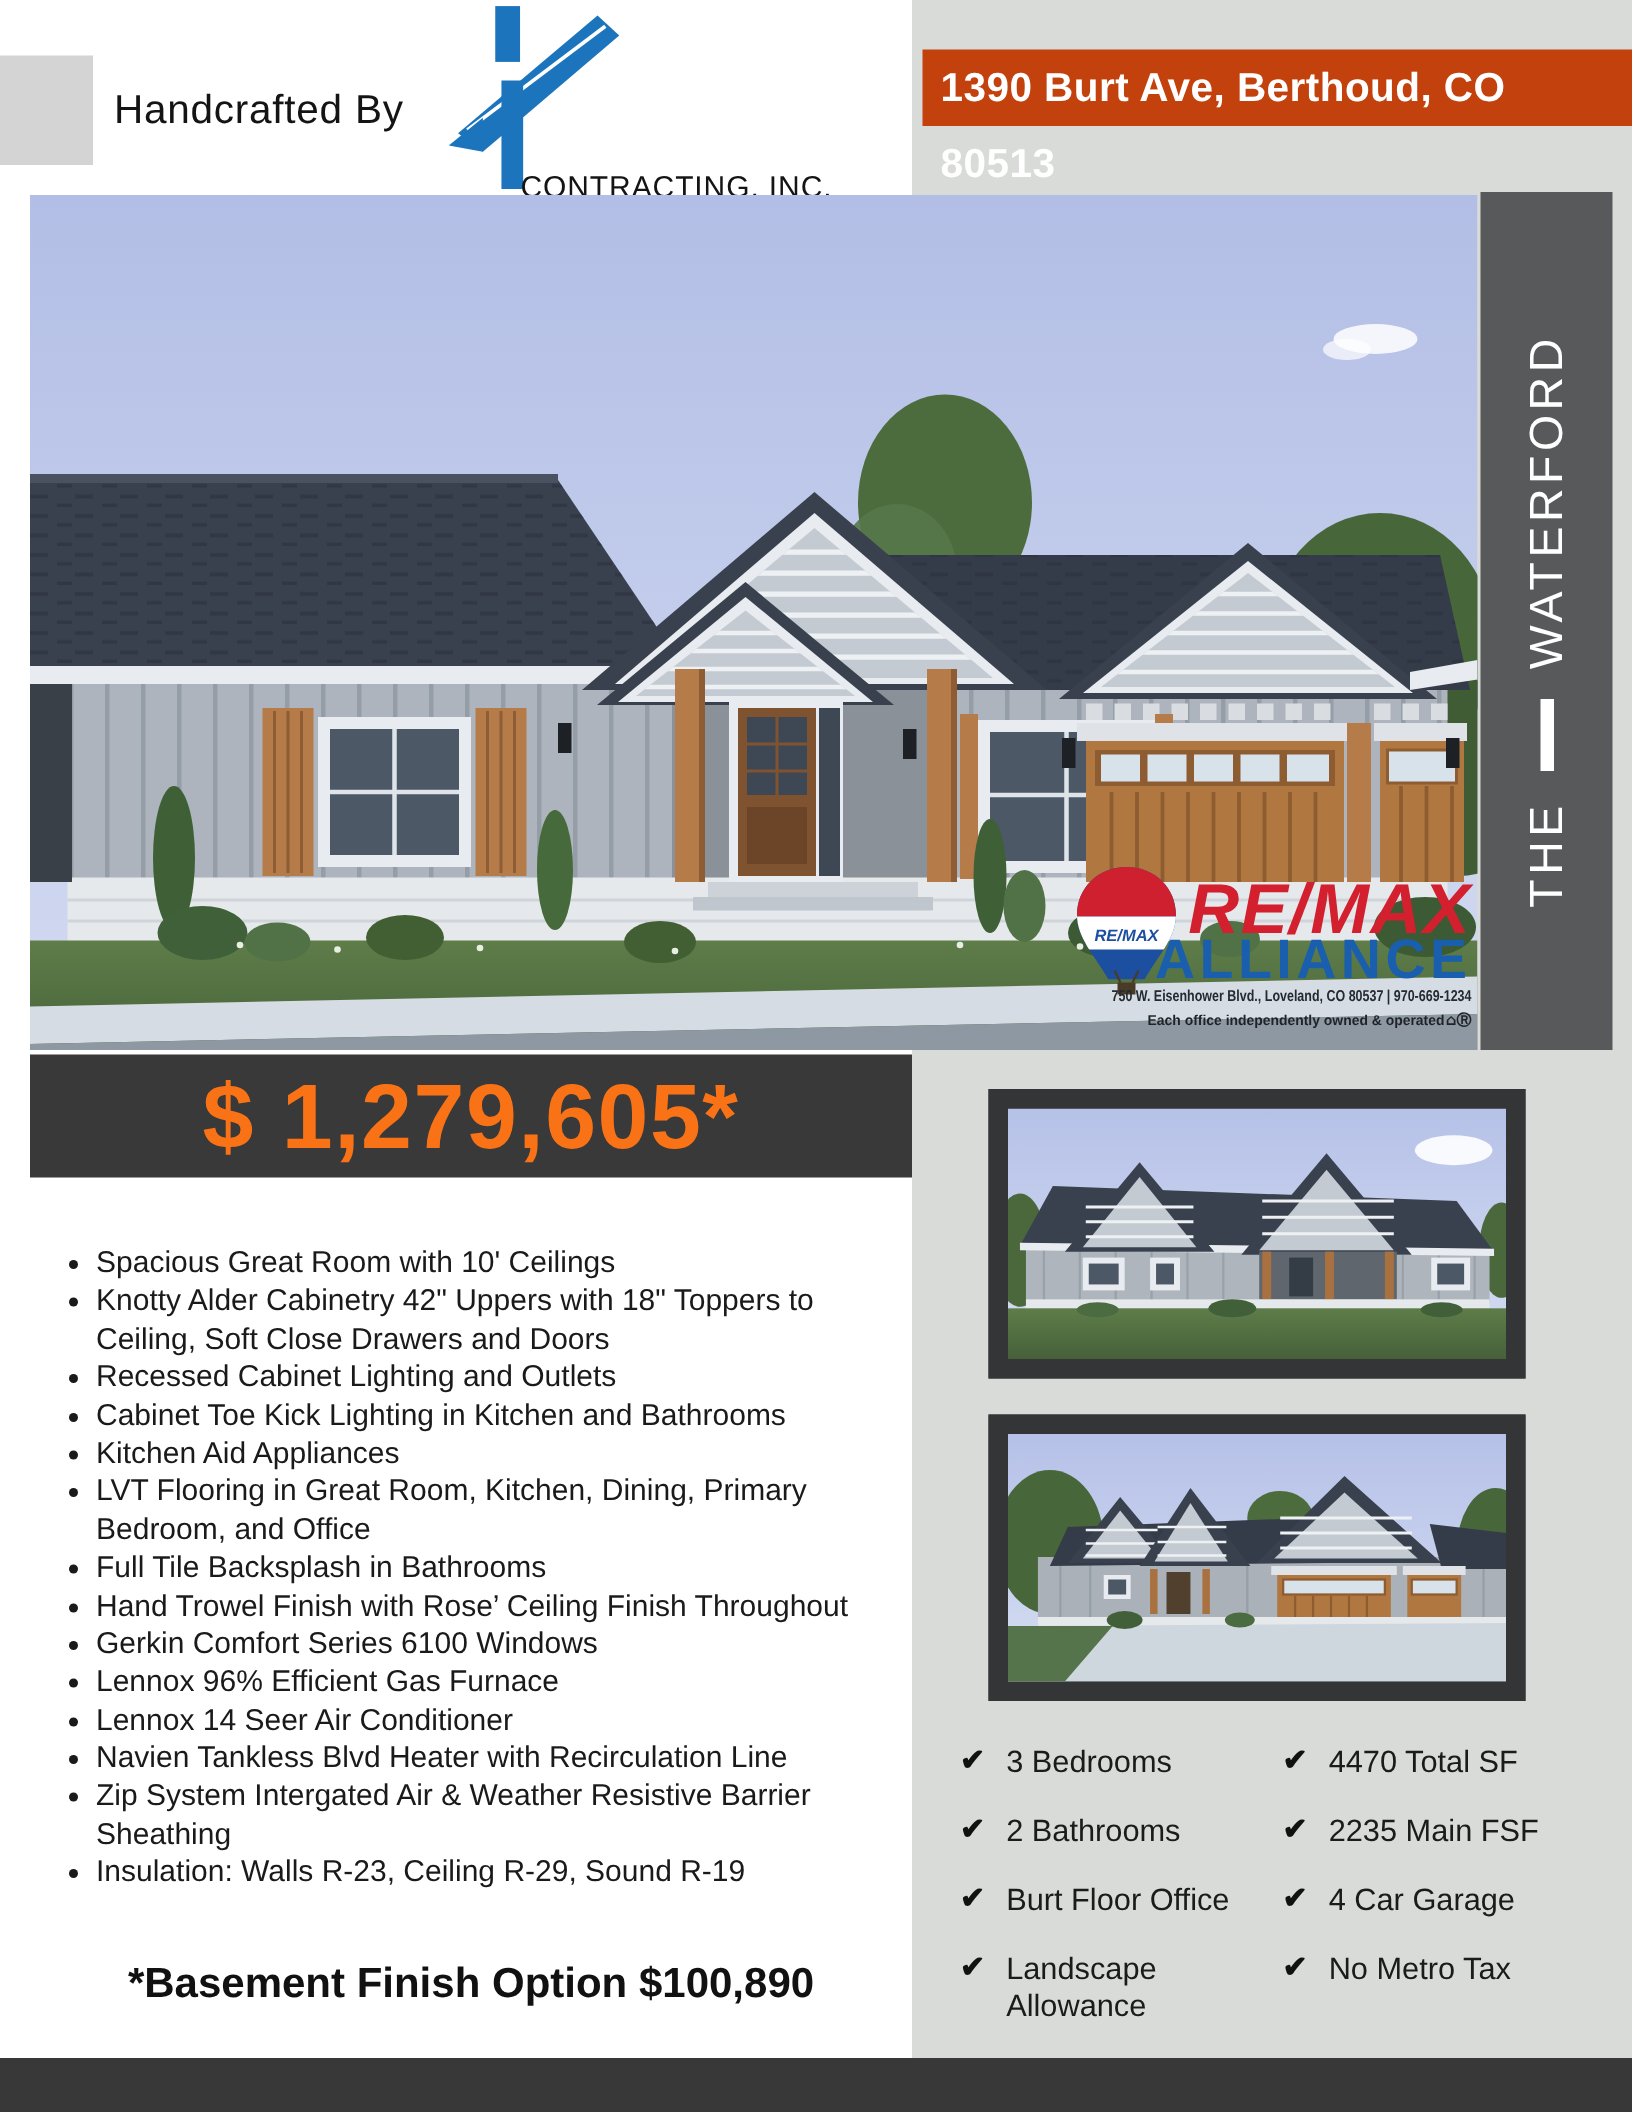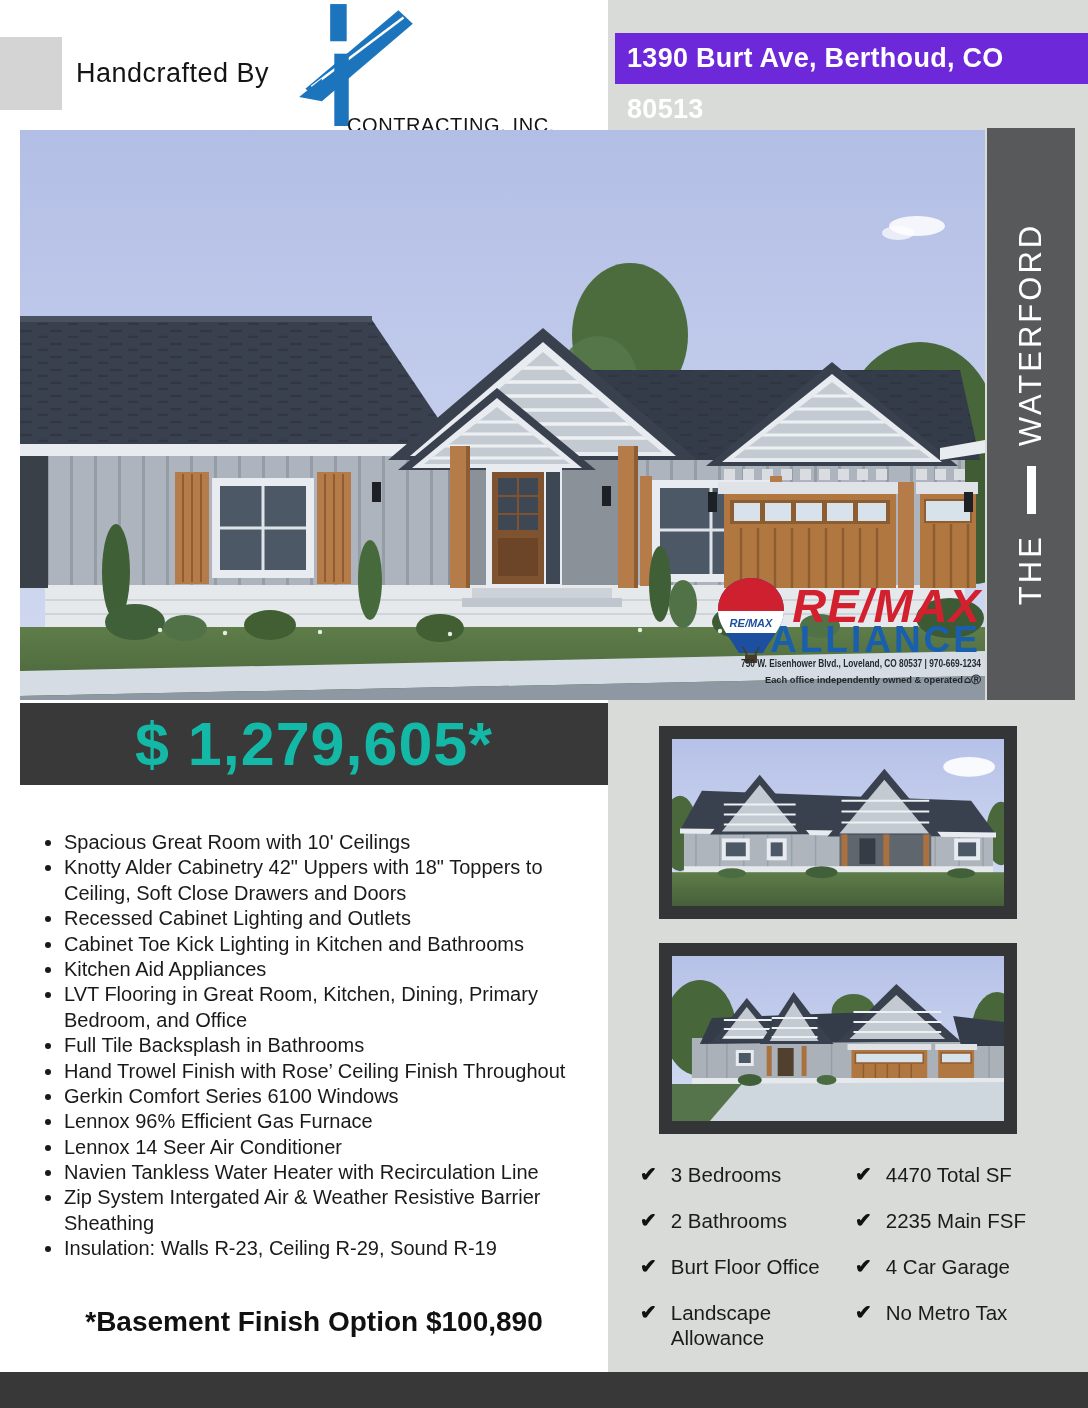--- a/index.html
+++ b/index.html
@@ -11,21 +11,21 @@
   
   .right-col { position:absolute; left:608px; top:0; width:480px; height:1408px; background:#d9dbd8; }
 
   
   .top-left-square { position:absolute; left:0; top:37px; width:62px; height:73px; background:#d3d4d3; }
   .handcrafted { position:absolute; left:76px; top:58px; font-size:27px; color:#141414; letter-spacing:0.5px; }
   .logo-icon { position:absolute; left:296px; top:2px; width:120px; height:124px; }
   .logo-name { position:absolute; left:344px; top:60px; font-family:"Liberation Serif", serif; font-weight:bold; font-size:47px; letter-spacing:3px; color:#17181a; }
   .logo-sub { position:absolute; left:347px; top:114px; font-size:20px; letter-spacing:0.6px; color:#141414; }
   .address-banner {
-    position:absolute; left:615px; top:33px; width:473px; height:51px; background:#6d28d9;
+    position:absolute; left:615px; top:33px; width:473px; height:51px; background:#c2410c;
     color:#ffffff; font-weight:bold; font-size:27px; line-height:51px; padding-left:12px; letter-spacing:0.3px;
   }
 
   
   .main-image { position:absolute; left:20px; top:130px; width:965px; height:570px; }
   .main-image svg { display:block; }
 
   
   .plan-bar { position:absolute; left:987px; top:128px; width:88px; height:572px; background:#58595b; }
   .plan-bar-inner {
@@ -33,21 +33,21 @@
     transform:translate(-50%,-50%) rotate(-90deg);
     display:flex; align-items:center; justify-content:center; gap:20px;
     color:#ffffff; font-size:31px; letter-spacing:3px;
   }
   .plan-divider { width:48px; height:9px; background:#ffffff; }
 
   
   .price-banner {
     position:absolute; left:20px; top:703px; width:588px; height:82px; background:#393939;
     display:flex; align-items:center; justify-content:center;
-    color:#14b8a6; font-size:61px; font-weight:800; letter-spacing:1px;
+    color:#f97316; font-size:61px; font-weight:800; letter-spacing:1px;
   }
   .features-heading { position:absolute; left:20px; top:796px; width:588px; text-align:center; font-size:21px; font-weight:bold; color:#111; }
   .features-list { position:absolute; left:40px; top:830px; width:562px; }
   .features-list ul { list-style:disc; padding-left:24px; }
   .features-list li { font-size:20px; line-height:1.27; color:#1a1a1a; }
 
   .basement-note { position:absolute; left:20px; top:1306px; width:588px; text-align:center; font-size:28px; font-weight:bold; color:#111; }
 
   
   .thumb { position:absolute; left:659px; width:358px; background:#333536; border:13px solid #333536; }
@@ -297,21 +297,21 @@
       <li><span>Knotty Alder Cabinetry 42" Uppers with 18" Toppers to Ceiling, Soft Close Drawers and Doors</span></li>
       <li><span>Recessed Cabinet Lighting and Outlets</span></li>
       <li><span>Cabinet Toe Kick Lighting in Kitchen and Bathrooms</span></li>
       <li><span>Kitchen Aid Appliances</span></li>
       <li><span>LVT Flooring in Great Room, Kitchen, Dining, Primary Bedroom, and Office</span></li>
       <li><span>Full Tile Backsplash in Bathrooms</span></li>
       <li><span>Hand Trowel Finish with Rose’ Ceiling Finish Throughout</span></li>
       <li><span>Gerkin Comfort Series 6100 Windows</span></li>
       <li><span>Lennox 96% Efficient Gas Furnace</span></li>
       <li><span>Lennox 14 Seer Air Conditioner</span></li>
-      <li><span>Navien Tankless Water Heater with Recirculation Line</span></li>
+      <li><span>Navien Tankless Blvd Heater with Recirculation Line</span></li>
       <li><span>Zip System Intergated Air &amp; Weather Resistive Barrier Sheathing</span></li>
       <li><span>Insulation: Walls R-23, Ceiling R-29, Sound R-19</span></li>
     </ul>
   </div>
 
   <div class="basement-note">*Basement Finish Option $100,890</div>
 
   <div class="thumb thumb-1">
     <svg viewBox="0 0 333 168" preserveAspectRatio="none">
       <defs>

